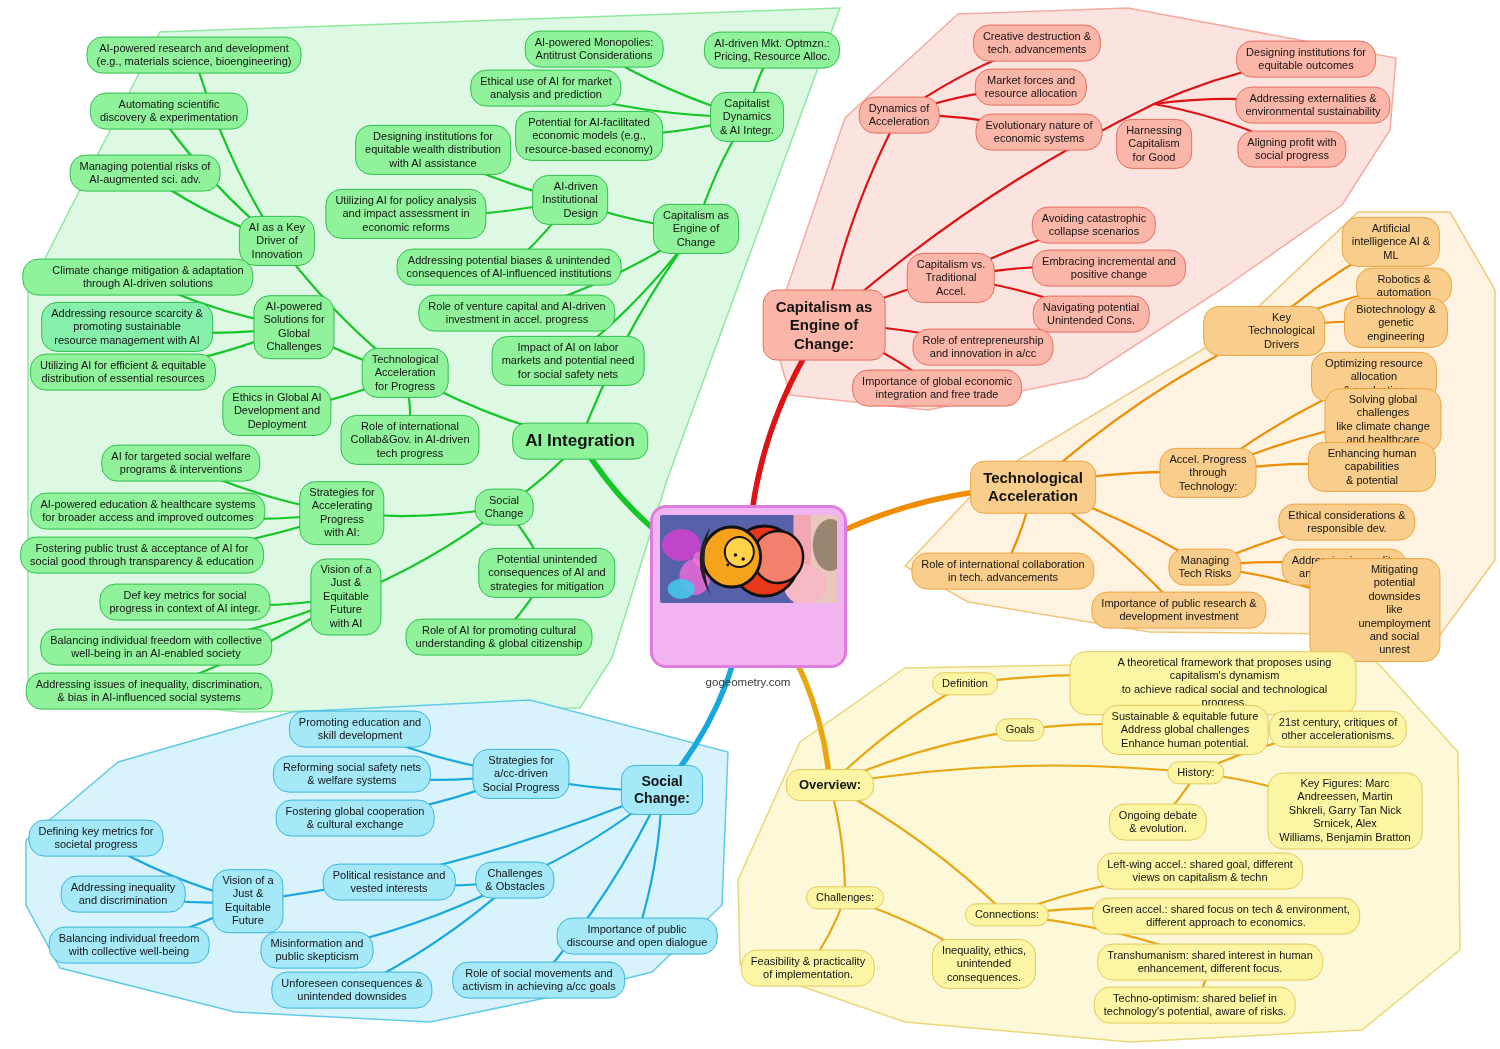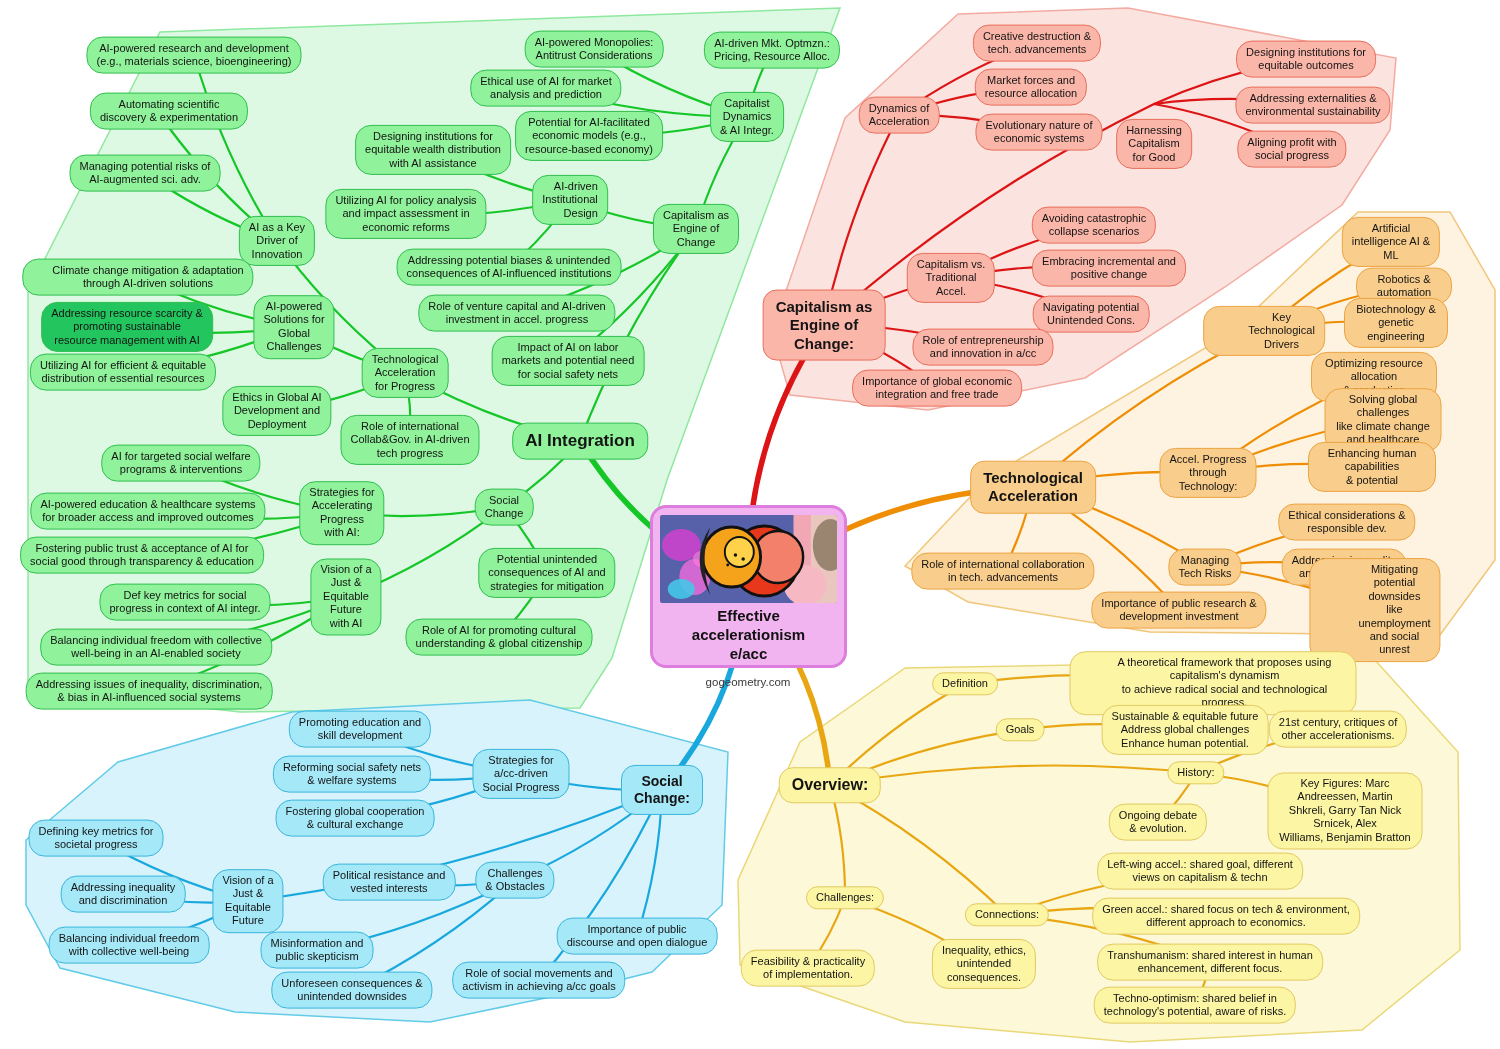--- a/index.html
+++ b/index.html
@@ -135,21 +135,21 @@
 (e.g., materials science, bioengineering)</div>
       <div class="node" style="left: 157px; top: 111px; background: rgb(144, 242, 155); border-color: rgb(47, 191, 78); margin-left: 12px;">Automating scientific
 discovery &amp; experimentation</div>
       <div class="node" style="left: 145px; top: 173px; background: rgb(144, 242, 155); border-color: rgb(47, 191, 78);">Managing potential risks of
 AI-augmented sci. adv.</div>
       <div class="node" style="left: 277px; top: 241px; background: rgb(144, 242, 155); border-color: rgb(47, 191, 78);">AI as a Key
 Driver of
 Innovation</div>
       <div class="node" style="left: 138px; top: 277px; background: rgb(144, 242, 155); border-color: rgb(47, 191, 78); padding-left: 29px;">Climate change mitigation &amp; adaptation
 through AI-driven solutions</div>
-      <div class="node" style="left: 127px; top: 327px; background: #22c55e; border-color: rgb(47, 191, 78);">Addressing resource scarcity &amp;
+      <div class="node" style="left: 127px; top: 327px; background: #86efac; border-color: rgb(47, 191, 78);">Addressing resource scarcity &amp;
 promoting sustainable
 resource management with AI</div>
       <div class="node" style="left: 294px; top: 327px; background: rgb(144, 242, 155); border-color: rgb(47, 191, 78);">AI-powered
 Solutions for
 Global
 Challenges</div>
       <div class="node" style="left: 123px; top: 372px; background: rgb(144, 242, 155); border-color: rgb(47, 191, 78);">Utilizing AI for efficient &amp; equitable
 distribution of essential resources</div>
       <div class="node" style="left: 277px; top: 411px; background: rgb(144, 242, 155); border-color: rgb(47, 191, 78);">Ethics in Global AI
 Development and
@@ -277,21 +277,21 @@
       <div class="node" style="left: 1003px; top: 571px; background: rgb(249, 205, 139); border-color: rgb(236, 164, 67);">Role of international collaboration
 in tech. advancements</div>
       <div class="node" style="left: 1205px; top: 567px; background: rgb(249, 205, 139); border-color: rgb(236, 164, 67);">Managing
 Tech Risks</div>
       <div class="node" style="left: 1344px; top: 567px; background: rgb(249, 205, 139); border-color: rgb(236, 164, 67);">Addressing inequality
 and access issues</div>
       <div class="node" style="left: 1179px; top: 610px; background: rgb(249, 205, 139); border-color: rgb(236, 164, 67);">Importance of public research &amp;
 development investment</div>
       <div class="node" style="left: 1375px; top: 610px; background: rgb(249, 205, 139); border-color: rgb(236, 164, 67); padding-left: 48px;">Mitigating potential downsides
 like unemployment and social unrest</div>
-      <div class="node hub" style="left: 830px; top: 785px; background: rgb(251, 245, 164); border-color: rgb(226, 202, 96); font-size: 16px;">Overview:</div>
+      <div class="node hub" style="left: 830px; top: 785px; background: rgb(251, 245, 164); border-color: rgb(226, 202, 96); font-size: 13px;">Overview:</div>
       <div class="node" style="left: 965px; top: 684px; background: rgb(251, 245, 164); border-color: rgb(226, 202, 96);">Definition</div>
       <div class="node" style="left: 1213px; top: 683px; background: rgb(251, 245, 164); border-color: rgb(226, 202, 96); padding-left: 32px;">A theoretical framework that proposes using capitalism's dynamism
 to achieve radical social and technological progress.</div>
       <div class="node" style="left: 1020px; top: 730px; background: rgb(251, 245, 164); border-color: rgb(226, 202, 96);">Goals</div>
       <div class="node" style="left: 1185px; top: 730px; background: rgb(251, 245, 164); border-color: rgb(226, 202, 96);">Sustainable &amp; equitable future
 Address global challenges
 Enhance human potential.</div>
       <div class="node" style="left: 1338px; top: 729px; background: rgb(251, 245, 164); border-color: rgb(226, 202, 96);">21st century, critiques of
 other accelerationisms.</div>
       <div class="node" style="left: 1196px; top: 773px; background: rgb(251, 245, 164); border-color: rgb(226, 202, 96);">History:</div>
@@ -363,20 +363,17 @@
       <ellipse cx="46" cy="44" rx="12" ry="9" fill="#ff77dd" opacity="0.7"></ellipse>
       <circle cx="108" cy="46" r="35" fill="#e7381c" stroke="#111" stroke-width="3"></circle>
       <circle cx="122" cy="42" r="26" fill="#f2806a" stroke="#111" stroke-width="2.5"></circle>
       <circle cx="74" cy="42" r="30" fill="#f6a31c" stroke="#111" stroke-width="3"></circle>
       <circle cx="82" cy="37" r="15" fill="#ffd24a" stroke="#111" stroke-width="2"></circle>
       <path d="M52,12 Q30,44 52,80 Q40,46 52,12 Z" fill="#222"></path>
       <circle cx="78" cy="40" r="1.8" fill="#111"></circle>
       <circle cx="86" cy="44" r="1.8" fill="#111"></circle>
       <circle cx="70" cy="50" r="1.4" fill="#111"></circle>
     </svg>
-    <div class="center-title">Effective
-accelerationism
-e/acc</div>
   </div>
 
   <div class="site-caption">gogeometry.com</div>
 
 </div>
 
 </body></html>

